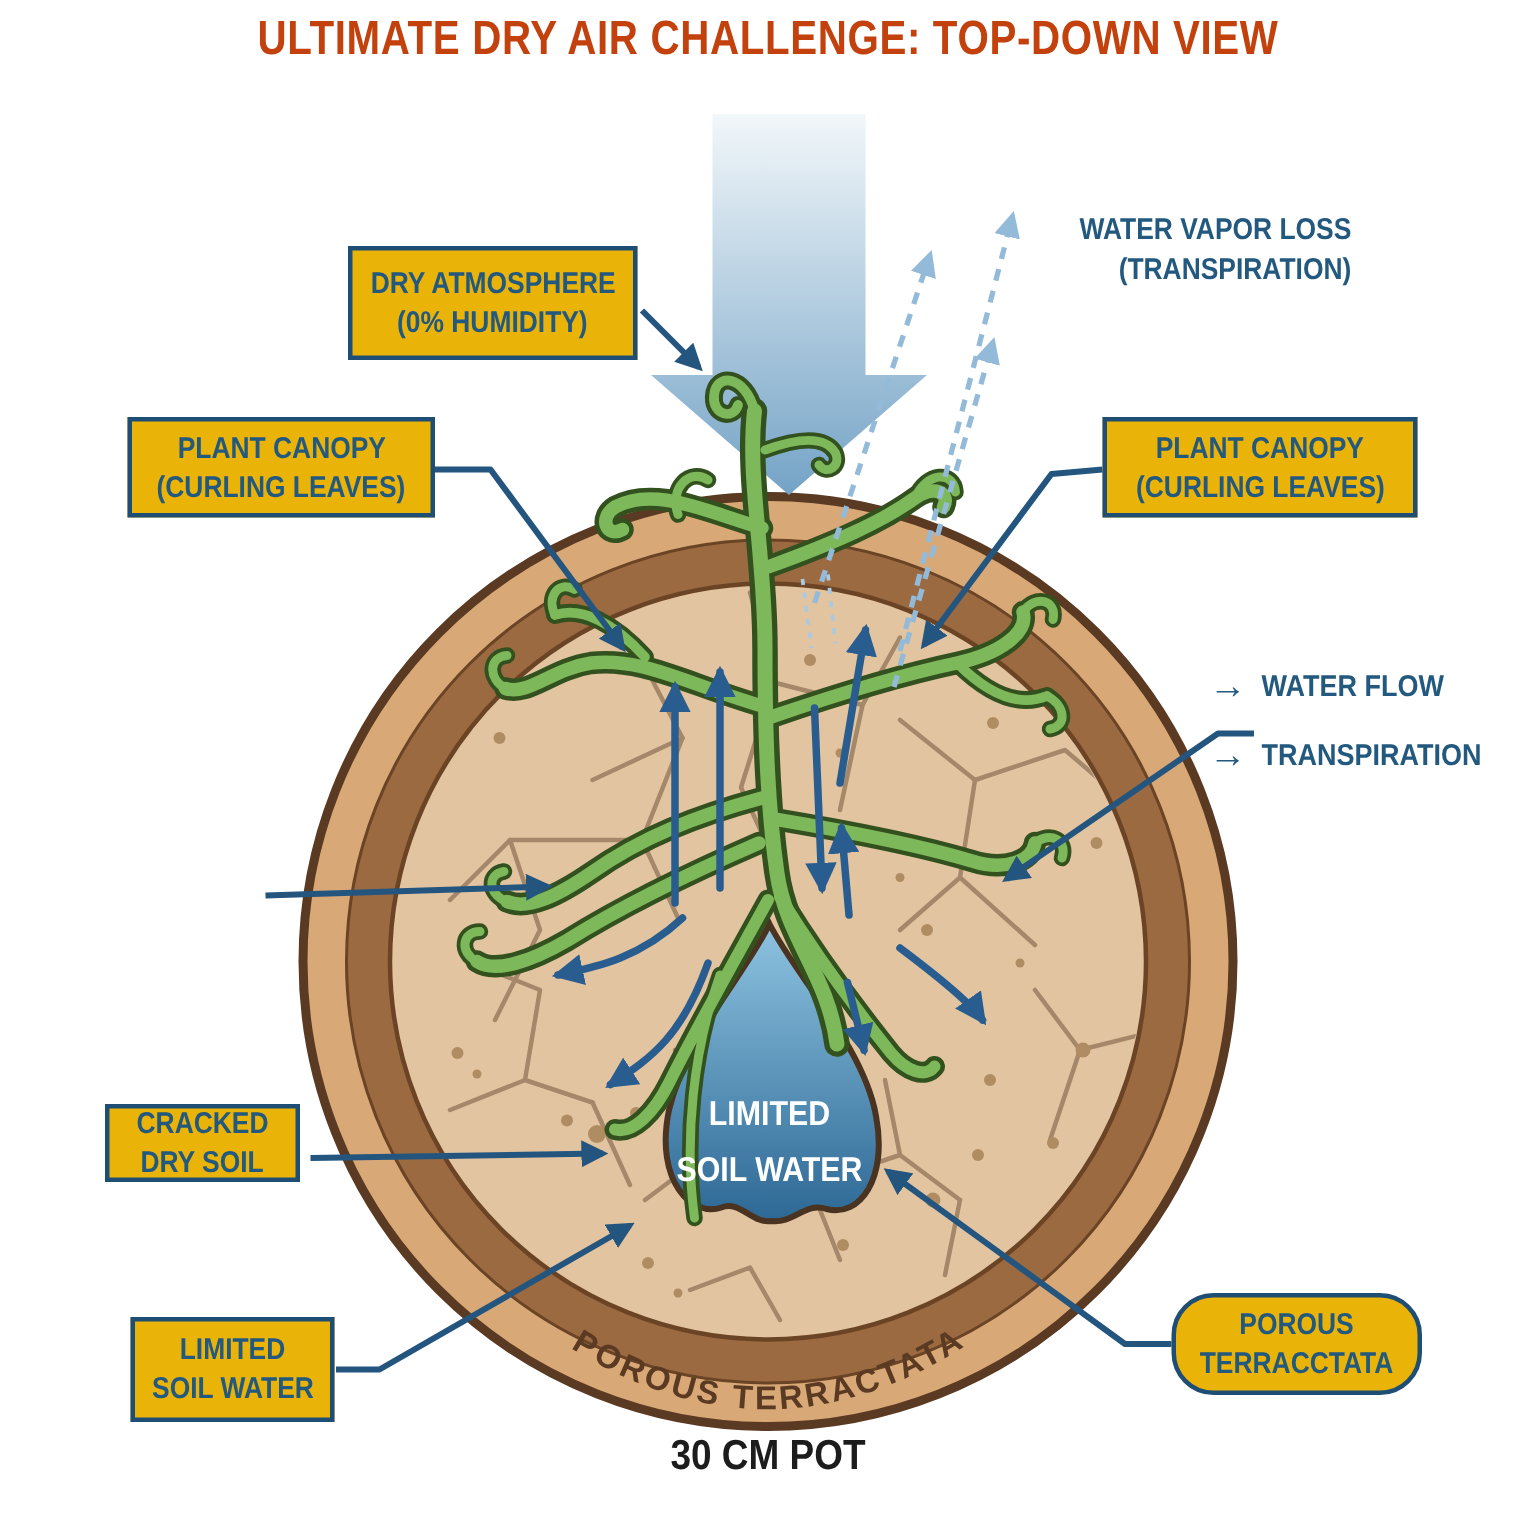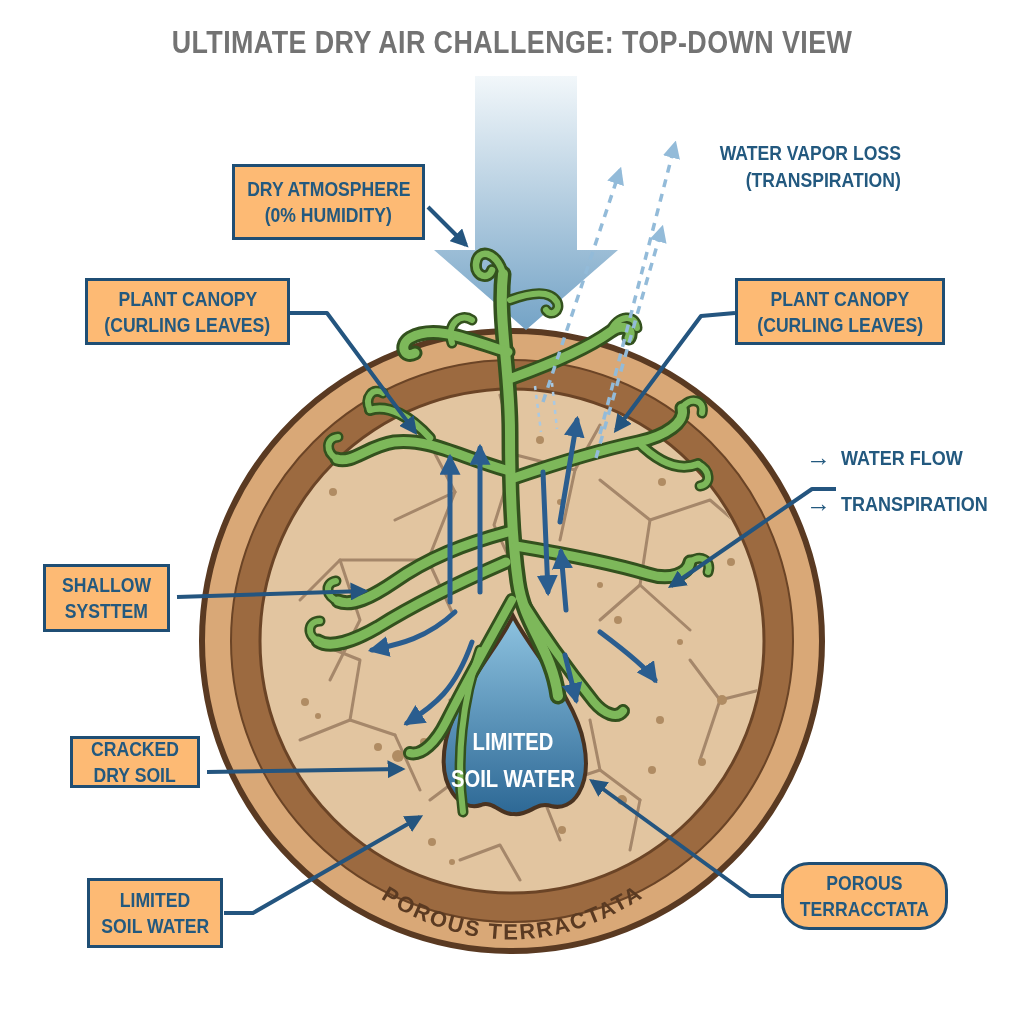--- a/index.html
+++ b/index.html
@@ -1,24 +1,24 @@
 <!DOCTYPE html>
 <html><head>
 <meta charset="utf-8">
 <style>
   html,body{margin:0;padding:0;background:#ffffff;}
   #stage{position:relative;width:1024px;height:1024px;background:#ffffff;overflow:hidden;
          font-family:"Liberation Sans",sans-serif;}
   #art{position:absolute;left:0;top:0;z-index:1;}
   .txt{position:absolute;z-index:2;color:#23597f;font-weight:700;text-align:center;}
-  .label-box{border:3px solid #1f4e74;background:#fdba74;display:flex;flex-direction:column;
+  .label-box{border:3px solid #1f4e74;background:#eab308;display:flex;flex-direction:column;
              justify-content:center;align-items:center;box-sizing:border-box;
              font-size:20px;line-height:1.3;}
   .cline{display:block;white-space:nowrap;transform:scaleX(0.88);transform-origin:50% 50%;}
-  #title{left:0;top:24px;width:1024px;font-size:32px;color:#737373;letter-spacing:.5px;}
+  #title{left:0;top:7px;width:1024px;font-size:32px;color:#c2410c;letter-spacing:.5px;}
   #title .cline{transform:scaleX(0.84);}
   #wvl{left:664px;top:140px;width:252px;font-size:20px;line-height:1.35;text-align:right;}
   .legend-row{position:absolute;z-index:2;display:flex;align-items:center;gap:10px;
               color:#23597f;font-weight:700;font-size:20px;white-space:nowrap;}
   .legend-arrow{font-size:25px;line-height:1;font-weight:700;transform:translateY(-1px);}
   .legend-label{transform:scaleX(0.9);transform-origin:0 50%;display:inline-block;}
   #blob-text{left:424px;top:724px;width:178px;color:#ffffff;font-size:23px;line-height:1.6;}
   #pot-size{left:0;top:954px;width:1024px;font-size:28px;color:#1c1c1c;}
   #pot-size .cline{transform:scaleX(0.88);}
 </style>
@@ -241,24 +241,20 @@
 <div class="txt label-box" style="left:85px;top:278px;width:205px;height:67px;">
   <span class="cline">PLANT CANOPY</span>
   <span class="cline">(CURLING LEAVES)</span>
 </div>
 
 <div class="txt label-box" style="left:735px;top:278px;width:210px;height:67px;">
   <span class="cline">PLANT CANOPY</span>
   <span class="cline">(CURLING LEAVES)</span>
 </div>
 
-<div class="txt label-box" style="left:43px;top:564px;width:127px;height:68px;">
-  <span class="cline">SHALLOW</span>
-  <span class="cline">SYSTTEM</span>
-</div>
 
 <div class="txt label-box" style="left:70px;top:736px;width:130px;height:52px;">
   <span class="cline">CRACKED</span>
   <span class="cline">DRY SOIL</span>
 </div>
 
 <div class="txt label-box" style="left:87px;top:878px;width:136px;height:70px;">
   <span class="cline">LIMITED</span>
   <span class="cline">SOIL WATER</span>
 </div>
@@ -280,14 +276,17 @@
 <div class="legend-row" style="left:806px;top:492px;">
   <span class="legend-arrow">→</span>
   <span class="legend-label">TRANSPIRATION</span>
 </div>
 
 <div id="blob-text" class="txt">
   <span class="cline">LIMITED</span>
   <span class="cline">SOIL WATER</span>
 </div>
 
+<div id="pot-size" class="txt">
+  <span class="cline">30 CM POT</span>
+</div>
 
 </div>
 
 </body></html>

